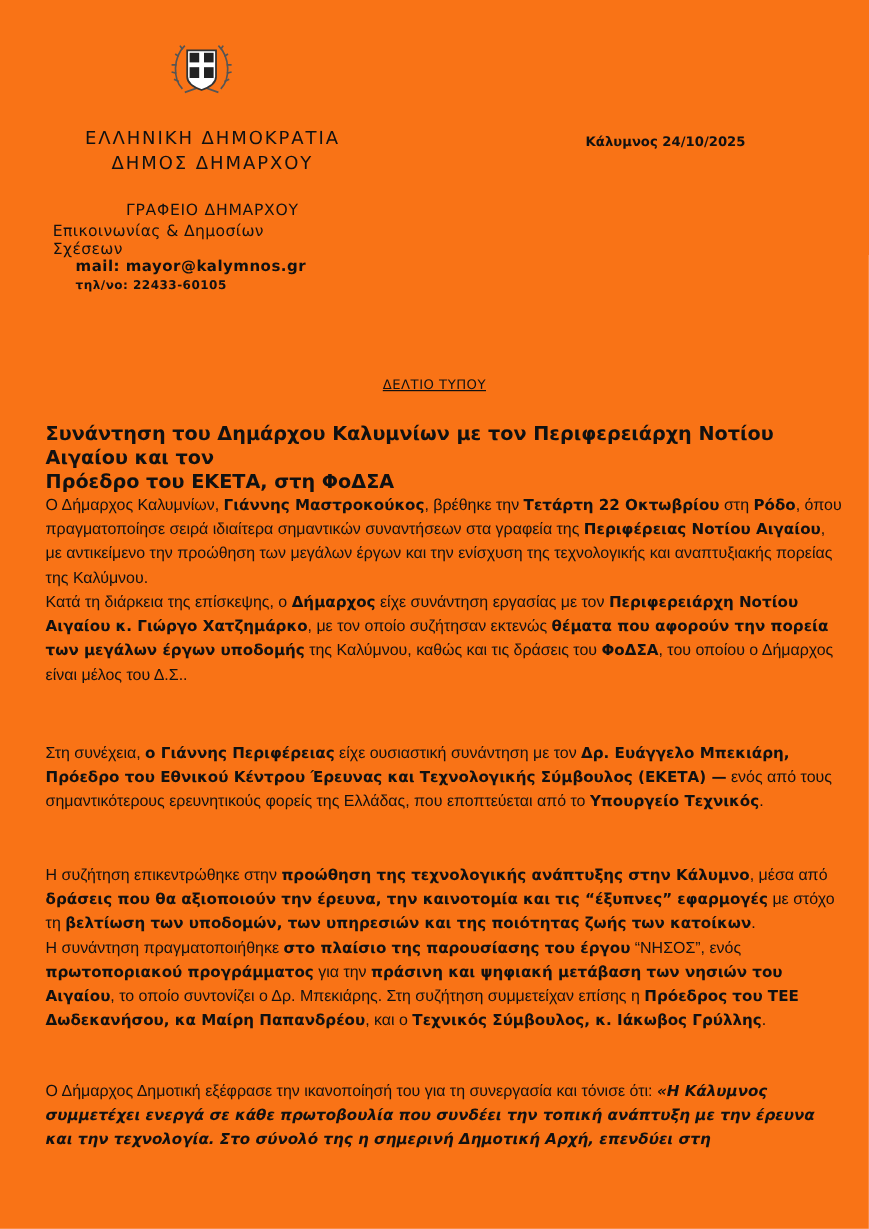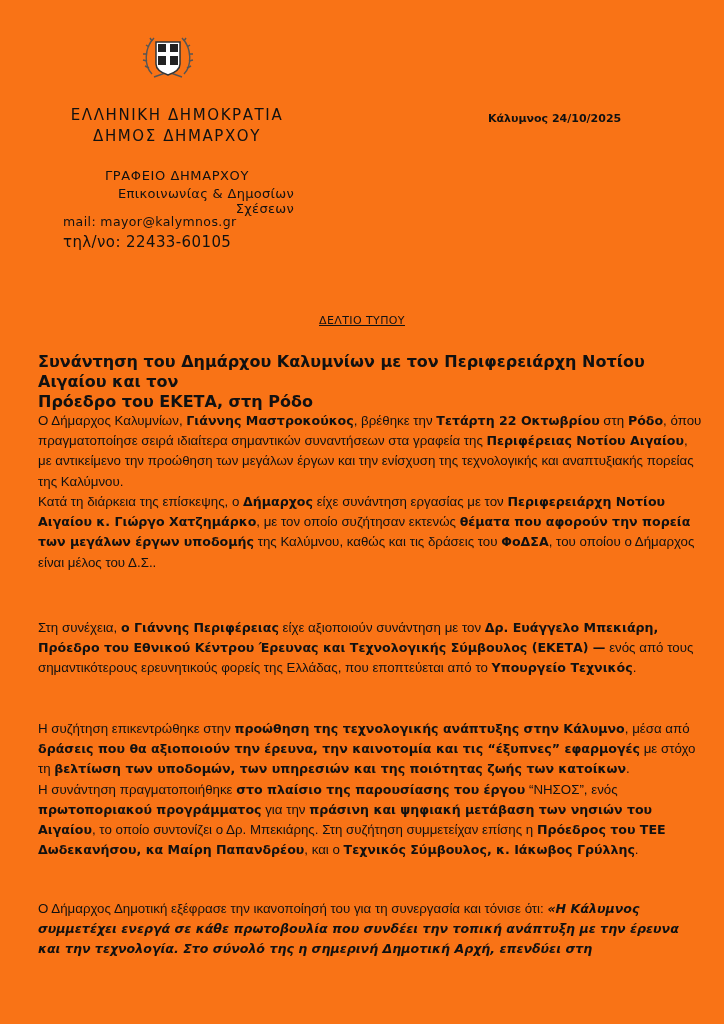--- a/index.html
+++ b/index.html
@@ -3,23 +3,23 @@
 <meta charset="utf-8">
 <style>
   html, body { margin: 0; padding: 0; background: #ffffff; }
   body { width: 724px; height: 1024px; position: relative; overflow: hidden; color: #111; }
   .page { position: absolute; left: 0; top: 0; width: 724px; height: 1024px; background: #f97316; }
   .hdr { font-family: "DejaVu Sans", sans-serif; }
   .emblem { position: absolute; left: 140px; top: 30px; width: 56px; height: 56px; }
   .gov1 { position: absolute; left: 60px; top: 106px; width: 234px; text-align: center; font-size: 15px; letter-spacing: 1.6px; font-weight: 500; }
   .gov2 { position: absolute; left: 60px; top: 127px; width: 234px; text-align: center; font-size: 15px; letter-spacing: 1.6px; }
   .off1 { position: absolute; left: 60px; top: 168px; width: 234px; text-align: center; font-size: 13px; letter-spacing: 0.6px; }
-  .off2 { position: absolute; left: 60px; top: 186px; width: 234px; text-align: right; font-size: 13px; letter-spacing: 0.3px; }
-  .mail { position: absolute; left: 63px; top: 214px; font-size: 12.5px; font-weight: normal; letter-spacing: 0.4px; }
-  .tel  { position: absolute; left: 63px; top: 233px; font-size: 15px; font-weight: normal; letter-spacing: 0.4px; }
+  .off2 { position: absolute; left: 44px; top: 186px; width: 234px; text-align: left; font-size: 13px; letter-spacing: 0.3px; }
+  .mail { position: absolute; left: 63px; top: 214px; font-size: 12.5px; font-weight: bold; letter-spacing: 0.4px; }
+  .tel  { position: absolute; left: 63px; top: 233px; font-size: 10px; font-weight: bold; letter-spacing: 0.4px; }
   .date { position: absolute; left: 488px; top: 100px; font-size: 11px; font-weight: bold; margin-top: 12px; }
   .press { position: absolute; left: 0; top: 314px; width: 724px; text-align: center; font-size: 11px; text-decoration: underline; letter-spacing: 0.4px; }
   .subtitle { position: absolute; left: 38px; top: 352px; width: 660px; font-size: 16px; font-weight: bold; line-height: 20px; }
   .para { position: absolute; left: 38px; width: 665px; font-family: "Liberation Sans", sans-serif; font-size: 13.3px; line-height: 20.2px; }
   .para b { font-family: "DejaVu Sans", sans-serif; font-size: 12.6px; font-weight: bold; }
   .para i.q { font-family: "DejaVu Sans", sans-serif; font-size: 12.6px; font-weight: bold; font-style: italic; }
   #p1 { top: 411px; }
   #p2 { top: 492px; }
   #p3 { top: 618px; }
   #p4 { top: 719px; }
@@ -50,22 +50,22 @@
   <div class="hdr off1">ΓΡΑΦΕΙΟ ΔΗΜΑΡΧΟΥ</div>
   <div class="hdr off2">Επικοινωνίας &amp; Δημοσίων Σχέσεων</div>
   <div class="hdr mail">mail: mayor@kalymnos.gr</div>
   <div class="hdr tel">τηλ/νο: 22433-60105</div>
   <div class="hdr date">Κάλυμνος 24/10/2025</div>
 
   <div class="hdr press">ΔΕΛΤΙΟ ΤΥΠΟΥ</div>
 
   <div class="hdr subtitle">
     <div>Συνάντηση του Δημάρχου Καλυμνίων με τον Περιφερειάρχη Νοτίου Αιγαίου και τον</div>
-    <div>Πρόεδρο του ΕΚΕΤΑ,  στη Ρόδο</div>
+    <div>Πρόεδρο του ΕΚΕΤΑ,  στη ΦοΔΣΑ</div>
   </div>
 
   <div class="para" id="p1"><span>Ο Δήμαρχος Καλυμνίων, </span><b>Γιάννης Μαστροκούκος</b><span>, βρέθηκε την </span><b>Τετάρτη 22 Οκτωβρίου</b><span> στη </span><b>Ρόδο</b><span>, όπου πραγματοποίησε σειρά ιδιαίτερα σημαντικών συναντήσεων στα γραφεία της </span><b>Περιφέρειας Νοτίου Αιγαίου</b><span>, με αντικείμενο την προώθηση των μεγάλων έργων και την ενίσχυση της τεχνολογικής και αναπτυξιακής πορείας της Καλύμνου.</span></div>
   <div class="para" id="p2"><span>Κατά τη διάρκεια της επίσκεψης, ο </span><b>Δήμαρχος</b><span> είχε συνάντηση εργασίας με τον </span><b>Περιφερειάρχη Νοτίου Αιγαίου κ. Γιώργο Χατζημάρκο</b><span>, με τον οποίο συζήτησαν εκτενώς </span><b>θέματα που αφορούν την πορεία των μεγάλων έργων υποδομής</b><span>  της Καλύμνου, καθώς και τις δράσεις του </span><b>ΦοΔΣΑ</b><span>, του οποίου ο Δήμαρχος είναι μέλος του Δ.Σ..</span></div>
-  <div class="para" id="p3"><span>Στη συνέχεια, </span><b>ο Γιάννης Περιφέρειας</b><span> είχε  αξιοποιούν συνάντηση με τον </span><b>Δρ. Ευάγγελο Μπεκιάρη, Πρόεδρο του Εθνικού Κέντρου Έρευνας και Τεχνολογικής Σύμβουλος (ΕΚΕΤΑ) —</b><span> ενός από τους σημαντικότερους ερευνητικούς φορείς της Ελλάδας, που εποπτεύεται από το </span><b>Υπουργείο Τεχνικός</b><span>.</span></div>
+  <div class="para" id="p3"><span>Στη συνέχεια, </span><b>ο Γιάννης Περιφέρειας</b><span> είχε  ουσιαστική συνάντηση με τον </span><b>Δρ. Ευάγγελο Μπεκιάρη, Πρόεδρο του Εθνικού Κέντρου Έρευνας και Τεχνολογικής Σύμβουλος (ΕΚΕΤΑ) —</b><span> ενός από τους σημαντικότερους ερευνητικούς φορείς της Ελλάδας, που εποπτεύεται από το </span><b>Υπουργείο Τεχνικός</b><span>.</span></div>
   <div class="para" id="p4"><span>Η συζήτηση επικεντρώθηκε στην </span><b>προώθηση της τεχνολογικής ανάπτυξης στην Κάλυμνο</b><span>, μέσα από </span><b>δράσεις που θα αξιοποιούν την έρευνα, την καινοτομία και τις “έξυπνες” εφαρμογές</b><span> με στόχο τη </span><b>βελτίωση των υποδομών, των υπηρεσιών και της ποιότητας ζωής των κατοίκων</b><span>.</span><br><span>Η συνάντηση πραγματοποιήθηκε </span><b>στο πλαίσιο της παρουσίασης του έργου</b><span> “ΝΗΣΟΣ”, ενός </span><b>πρωτοποριακού προγράμματος</b><span> για την </span><b>πράσινη και ψηφιακή μετάβαση των νησιών του Αιγαίου</b><span>, το οποίο συντονίζει ο Δρ. Μπεκιάρης. Στη συζήτηση συμμετείχαν επίσης η </span><b>Πρόεδρος του ΤΕΕ Δωδεκανήσου, κα Μαίρη Παπανδρέου</b><span>, και ο </span><b>Τεχνικός Σύμβουλος, κ. Ιάκωβος Γρύλλης</b><span>.</span></div>
   <div class="para" id="p5"><span>Ο Δήμαρχος Δημοτική εξέφρασε την ικανοποίησή του για τη συνεργασία και τόνισε ότι: </span><i class="q">«Η Κάλυμνος συμμετέχει ενεργά σε κάθε πρωτοβουλία που συνδέει την τοπική ανάπτυξη με την έρευνα και την τεχνολογία.  Στο σύνολό της η σημερινή Δημοτική Αρχή, επενδύει στη</i></div>
 
 </div>
 
 </body></html>

